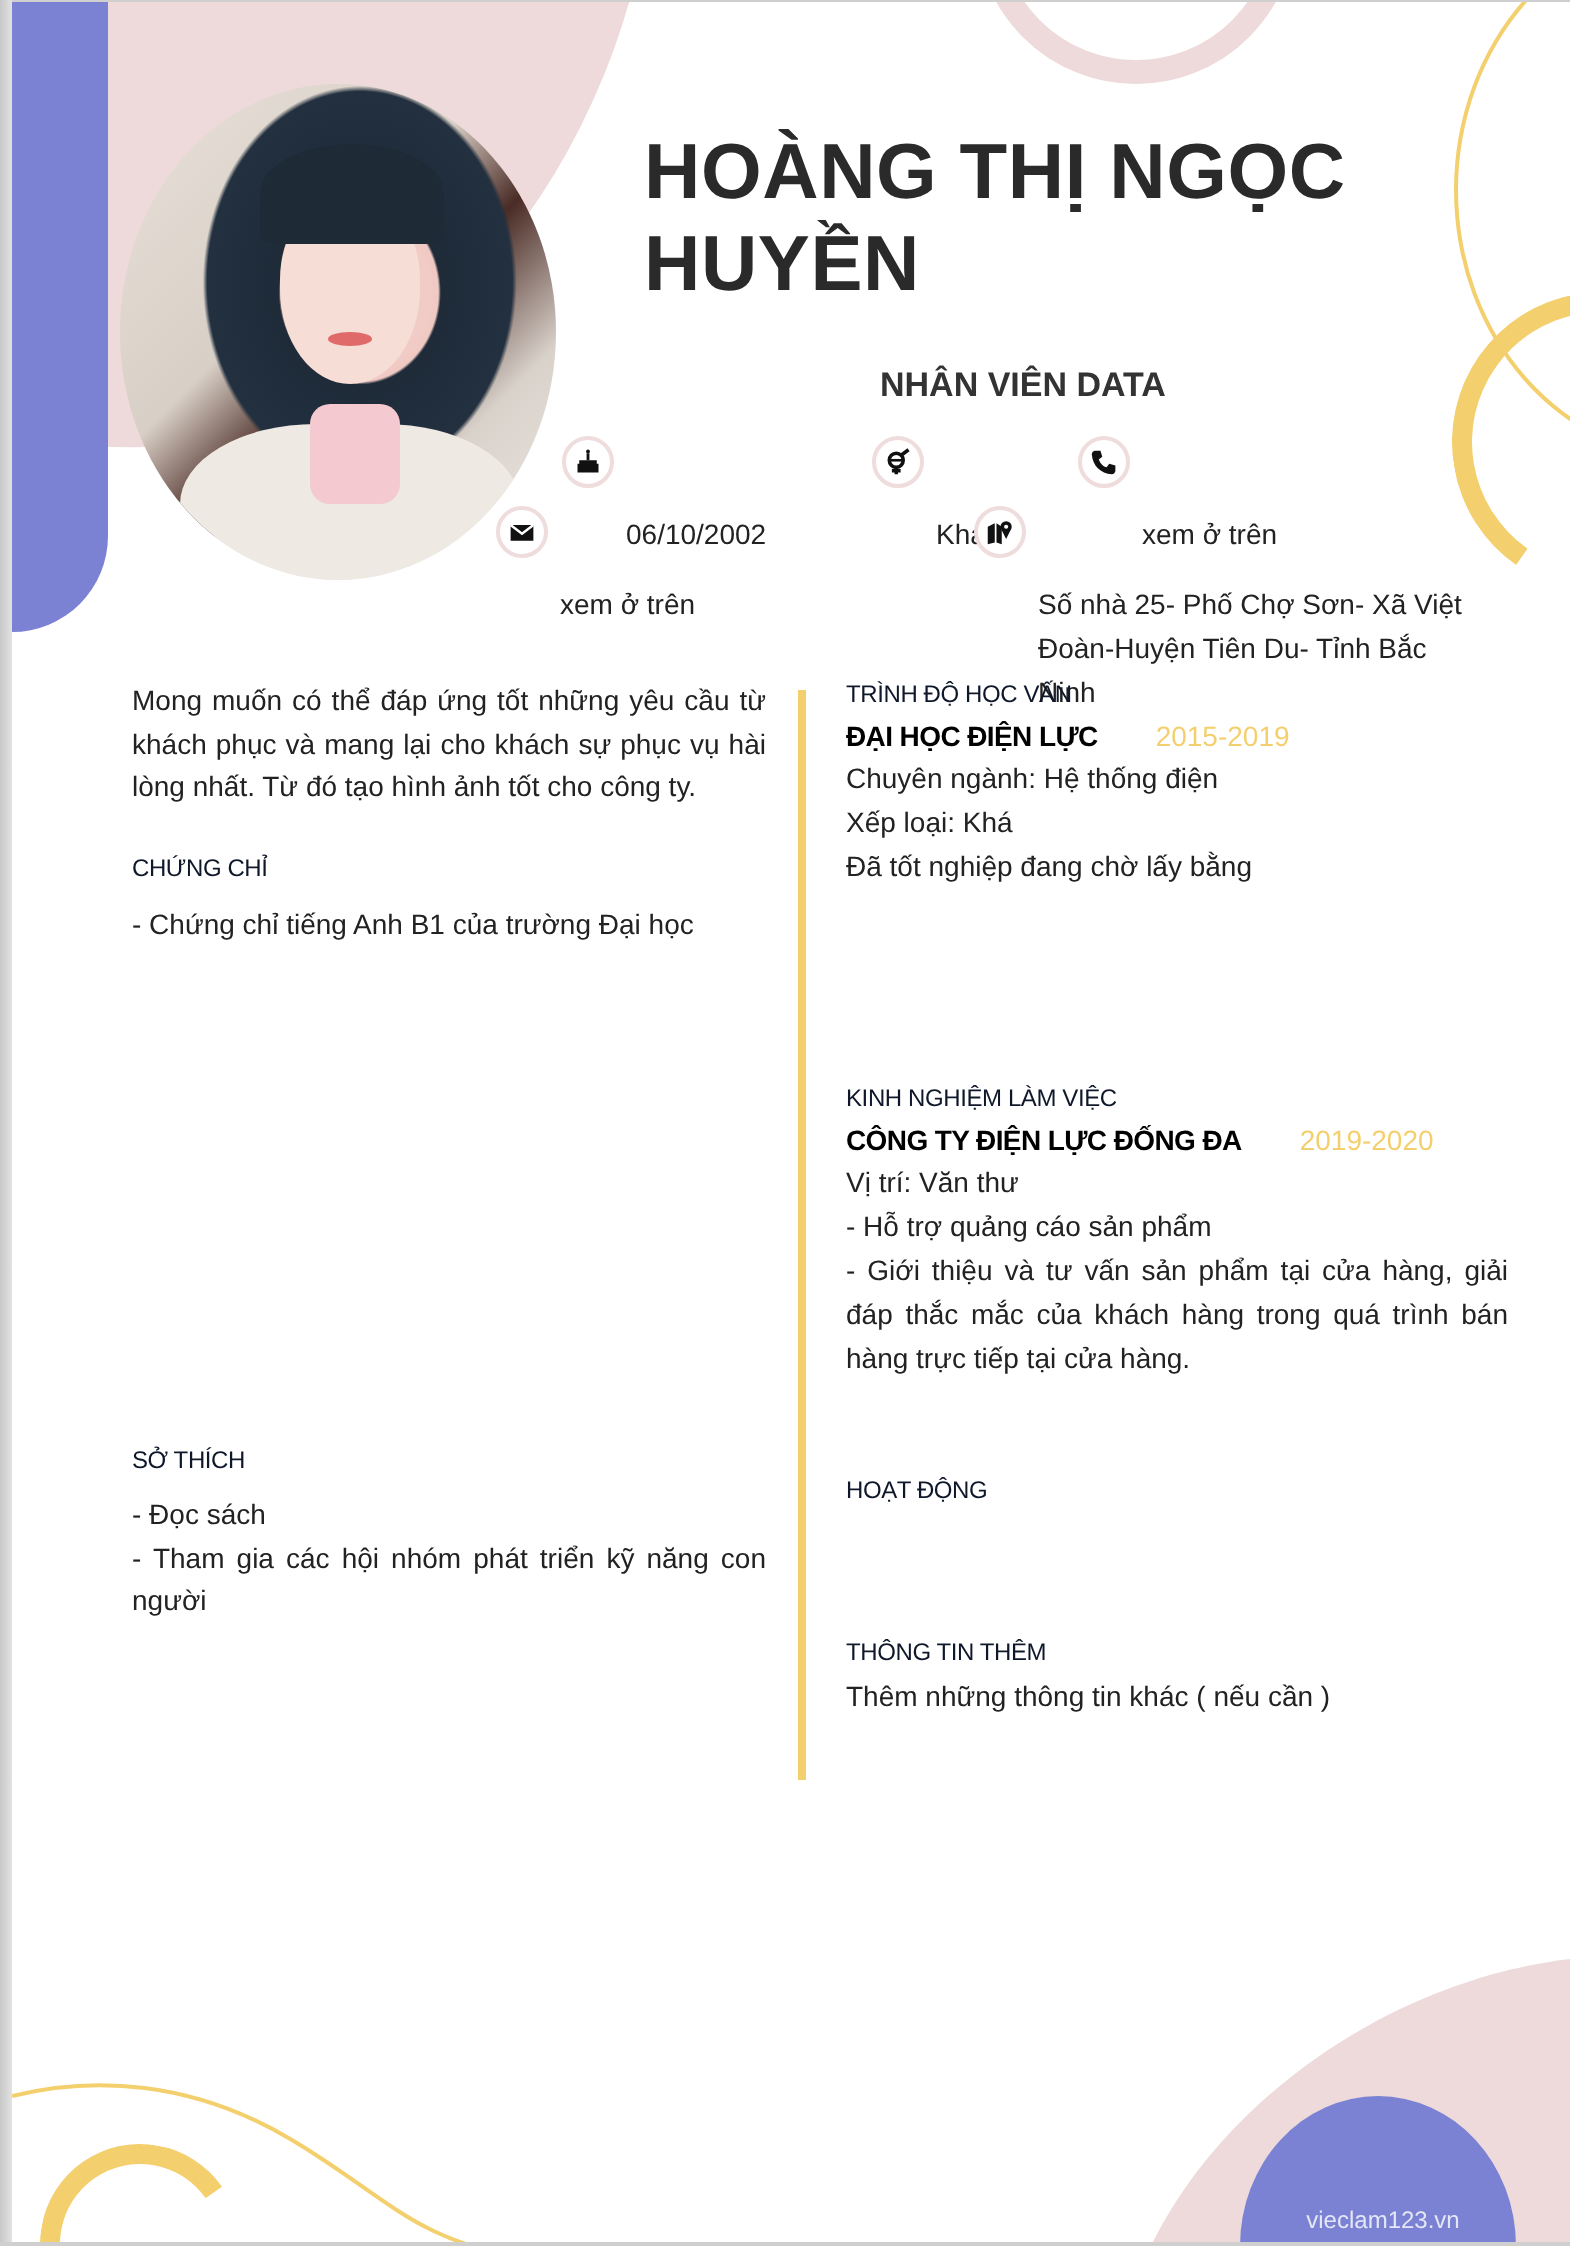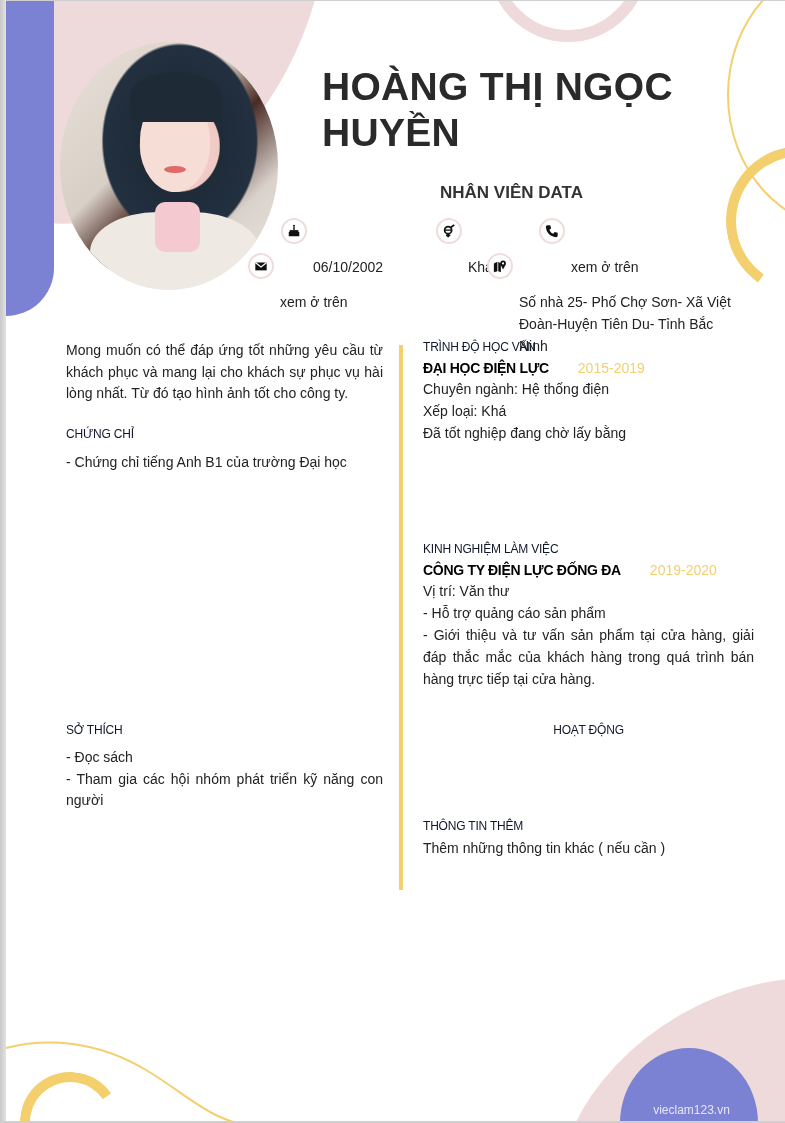--- a/index.html
+++ b/index.html
@@ -167,21 +167,21 @@
       <div class="sec-title">KINH NGHIỆM LÀM VIỆC</div>
       <div class="org-row" style="margin-top:4px;">
         <span class="org">CÔNG TY ĐIỆN LỰC ĐỐNG ĐA</span>
         <span class="period">2019-2020</span>
       </div>
       <div class="line">Vị trí: Văn thư</div>
       <div class="line">- Hỗ trợ quảng cáo sản phẩm</div>
       <div class="para" style="line-height:22px;">- Giới thiệu và tư vấn sản phẩm tại cửa hàng, giải đáp thắc mắc của khách hàng trong quá trình bán hàng trực tiếp tại cửa hàng.</div>
     </div>
 
-    <div style="position:absolute; top:383px; left:0; width:331px;text-align:center;">
+    <div style="position:absolute; top:398px; left:0; width:331px;">
       <div class="sec-title">HOẠT ĐỘNG</div>
     </div>
 
     <div style="position:absolute; top:479px; left:0; width:331px;">
       <div class="sec-title">THÔNG TIN THÊM</div>
       <div class="line" style="margin-top:4px;">Thêm những thông tin khác ( nếu cần )</div>
     </div>
   </div>
 
   <svg class="wave" width="260" height="95" viewBox="0 0 260 95">

